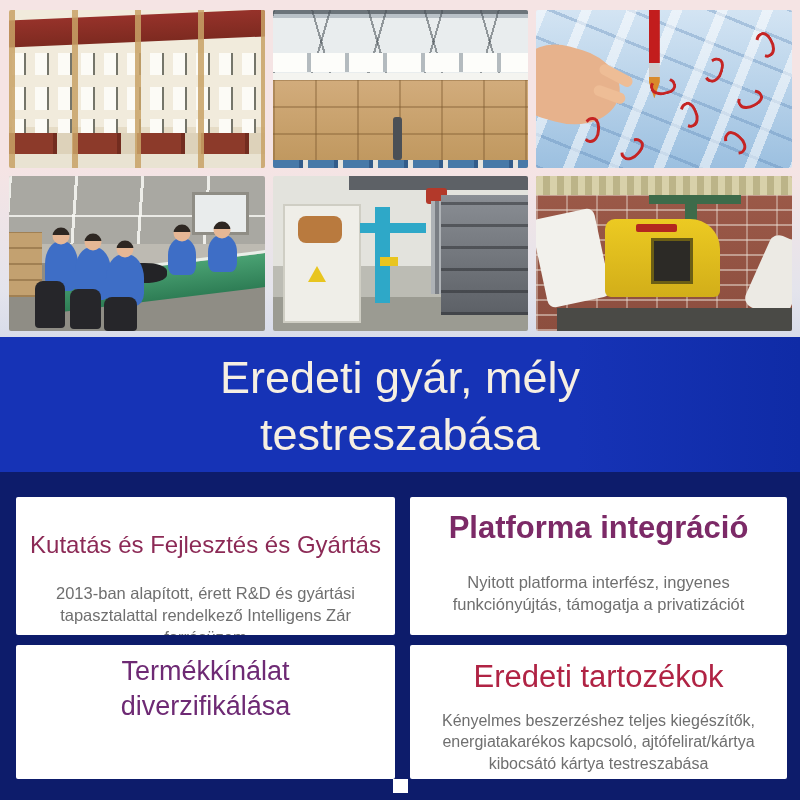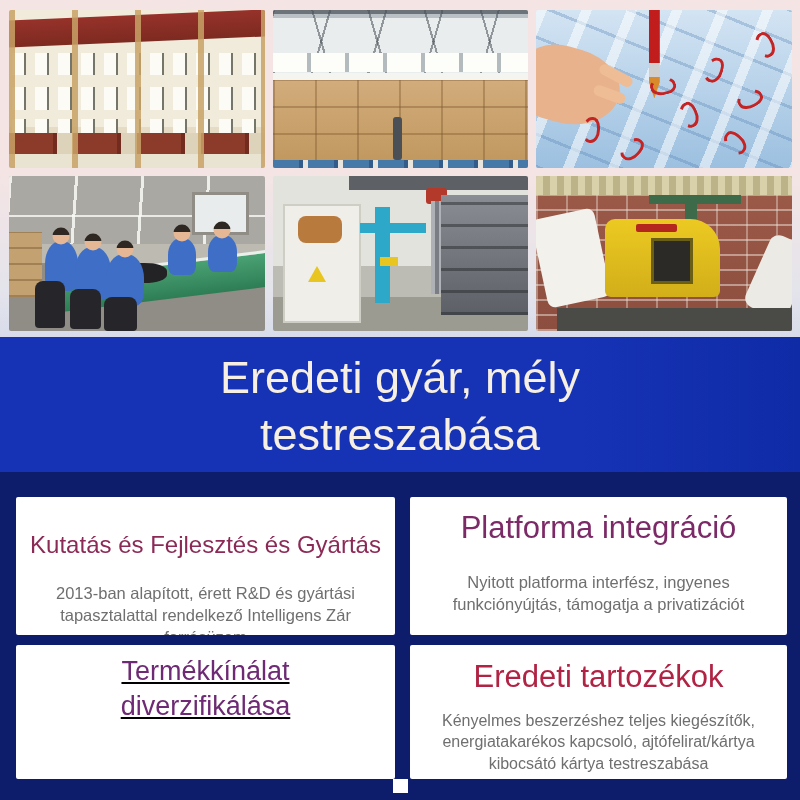--- a/index.html
+++ b/index.html
@@ -125,24 +125,24 @@
   }
   .card{background:#ffffff;border-radius:2px;text-align:center;box-sizing:border-box;overflow:hidden;}
   .card h3{margin:0;font-weight:400;}
   .card p{margin:15px auto;color:#6f6f6f;line-height:1.33;}
 
   .card-rd{padding-top:34px;}
   .card-rd h3{font-size:24px;color:#8c2a56;margin-bottom:24px;}
   .card-rd p{font-size:16.5px;max-width:345px;}
 
   .card-platform{padding-top:13px;}
-  .card-platform h3{font-size:31px;color:#7c2a67;margin-bottom:26px;}
+  .card-platform h3{font-size:31px;color:#7c2a67;margin-bottom:26px;font-weight:bold;}
   .card-platform p{font-size:16.5px;max-width:350px;}
 
-  .card-products{padding-top:9px;text-decoration:underline;}
+  .card-products{padding-top:9px;}
   .card-products h3{font-size:27px;line-height:1.3;color:#6e2a74;margin-bottom:5px;max-width:300px;margin-left:auto;margin-right:auto;}
   .card-products p{font-size:16.5px;max-width:350px;}
 
   .card-accessories{padding-top:14px;}
   .card-accessories h3{font-size:31px;color:#b02344;margin-bottom:15px;}
   .card-accessories p{font-size:16px;max-width:360px;}
 
   .notch{position:absolute;left:393px;top:307px;width:15px;height:14px;background:#ffffff;}
 </style>
 </head>

